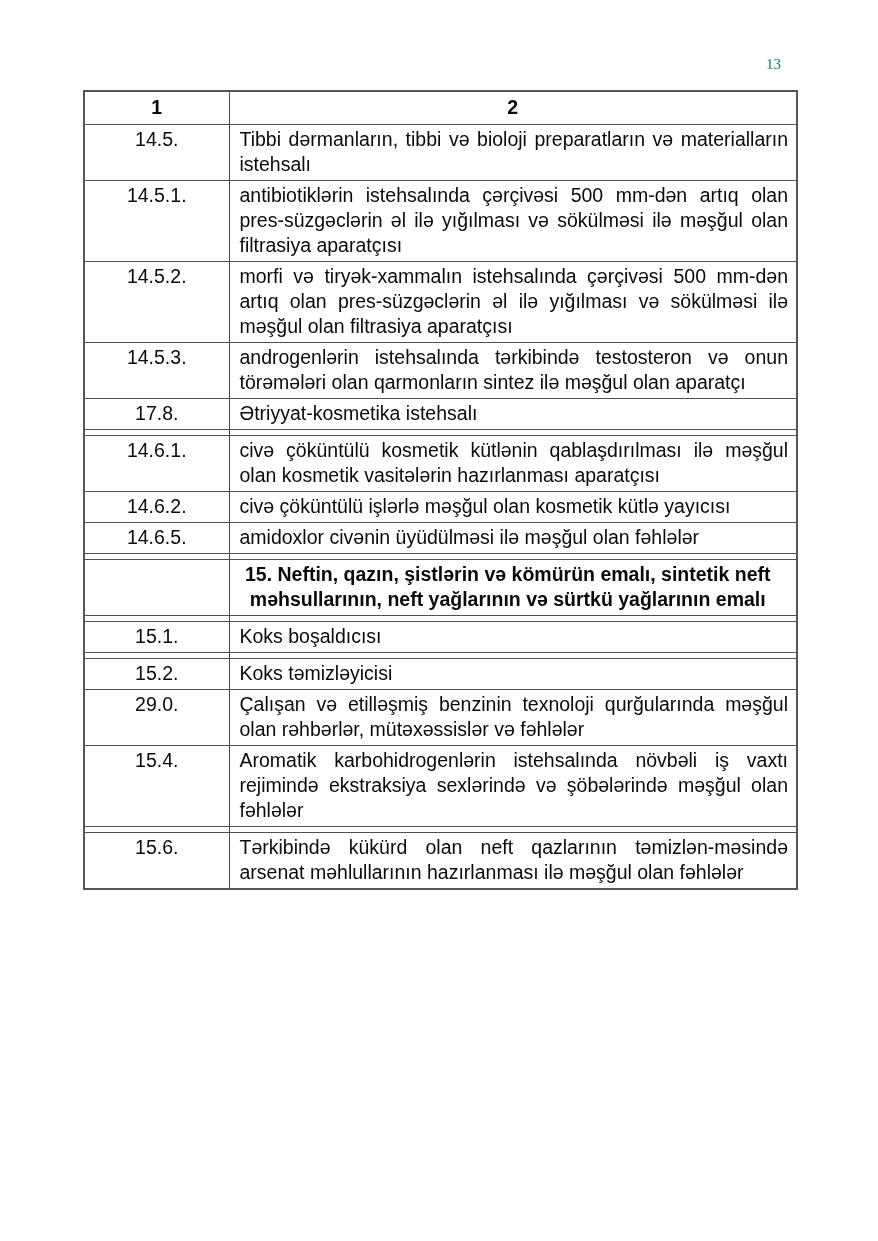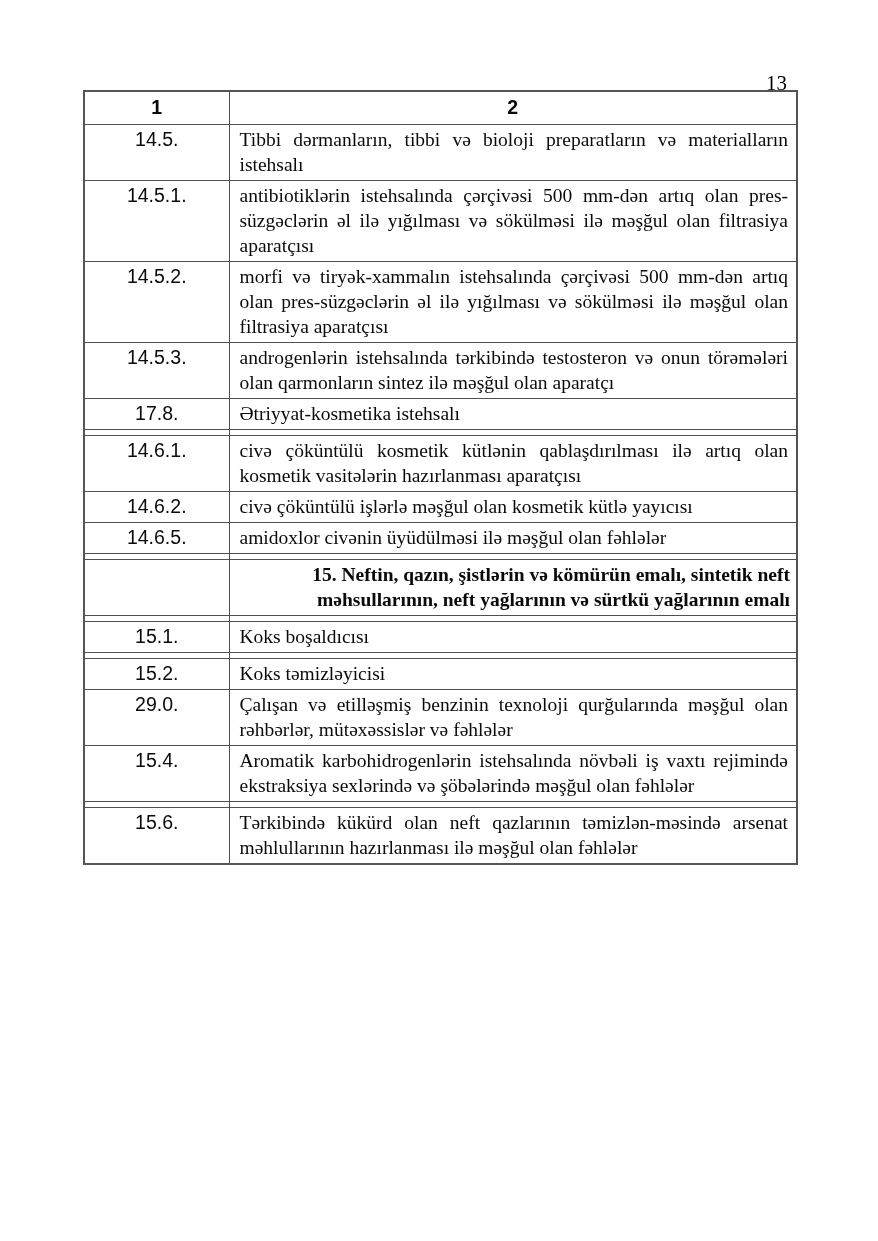--- a/index.html
+++ b/index.html
@@ -12,23 +12,22 @@
     height: 1241px;
     position: relative;
     font-family: "Liberation Sans", sans-serif;
     color: #0a0a0a;
   }
   .page-number {
     position: absolute;
     top: 56px;
     left: 766px;
     font-family: "Liberation Serif", serif;
-    font-size: 21px;
-    color: #000000;
-    margin-top: 15px;
+    font-size: 15px;
+    color: #0f766e;
   }
   table.doc-table {
     position: absolute;
     left: 83px;
     top: 90px;
     width: 713px;
     border-collapse: collapse;
     table-layout: fixed;
     border: 2px solid #555555;
   }
@@ -45,27 +44,26 @@
     padding: 3px 4px 4px 4px;
   }
   td.cell-code {
     text-align: center;
     padding: 2px 4px 3px 4px;
     margin-top: 45px;
   }
   td.cell-text {
     text-align: justify;
     padding: 2px 8px 3px 10px;
-    font-family: Liberation Serif, serif;
   }
   tr.section-row td.cell-text {
     font-weight: bold;
-    text-align: right;
+    text-align: center;
     padding-left: 6px;
-    padding-right: 6px;
+    padding-right: 16px;
   }
   tr.separator-row td {
     height: 5px;
     padding: 0;
     font-size: 0;
     line-height: 0;
   }
 </style>
 </head>
 <body>
@@ -103,21 +101,21 @@
       <tr class="data-row">
         <td class="cell-code">17.8.</td>
         <td class="cell-text">Ətriyyat-kosmetika istehsalı</td>
       </tr>
       <tr class="separator-row">
         <td></td>
         <td></td>
       </tr>
       <tr class="data-row">
         <td class="cell-code">14.6.1.</td>
-        <td class="cell-text">civə çöküntülü kosmetik kütlənin qablaşdırılması ilə artıq olan kosmetik vasitələrin hazırlanması aparatçısı</td>
+        <td class="cell-text">civə çöküntülü kosmetik kütlənin qablaşdırılması ilə məşğul olan kosmetik vasitələrin hazırlanması aparatçısı</td>
       </tr>
       <tr class="data-row">
         <td class="cell-code">14.6.2.</td>
         <td class="cell-text">civə çöküntülü işlərlə məşğul olan kosmetik kütlə yayıcısı</td>
       </tr>
       <tr class="data-row">
         <td class="cell-code">14.6.5.</td>
         <td class="cell-text">amidoxlor civənin üyüdülməsi ilə məşğul olan fəhlələr</td>
       </tr>
       <tr class="separator-row">

